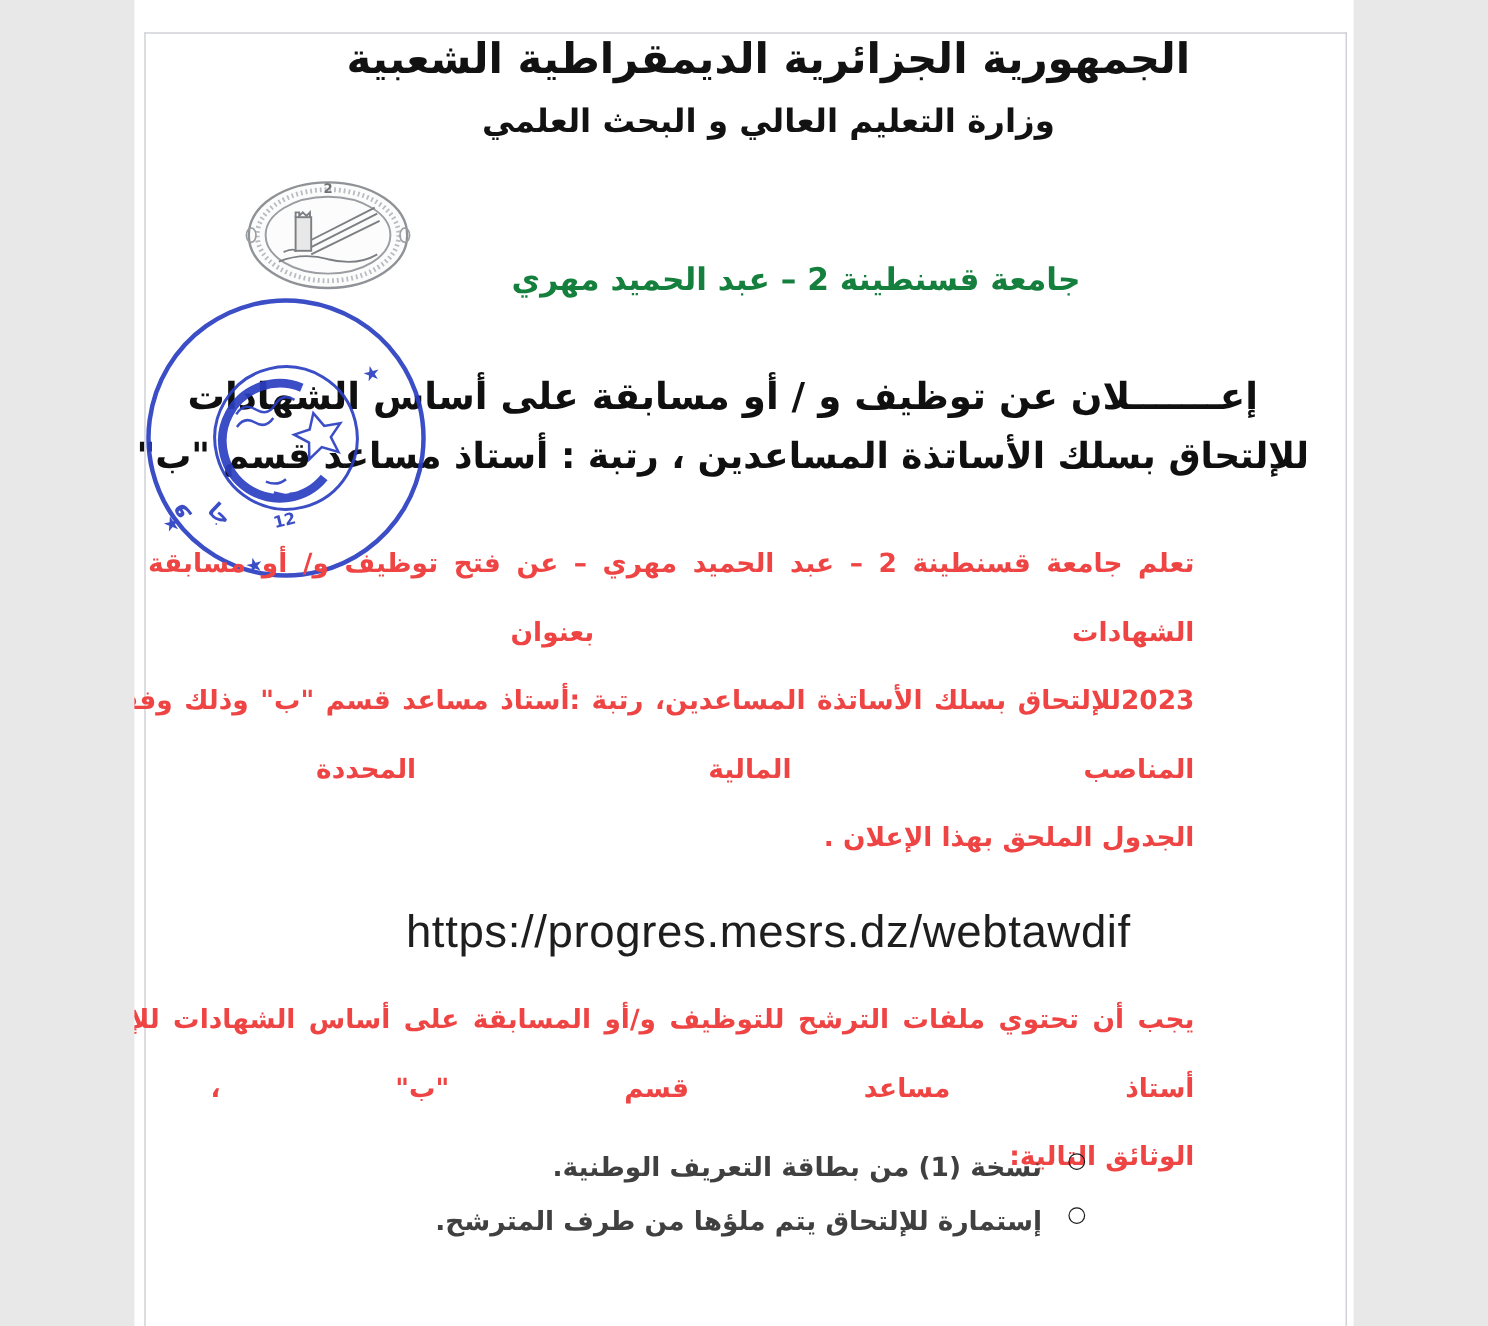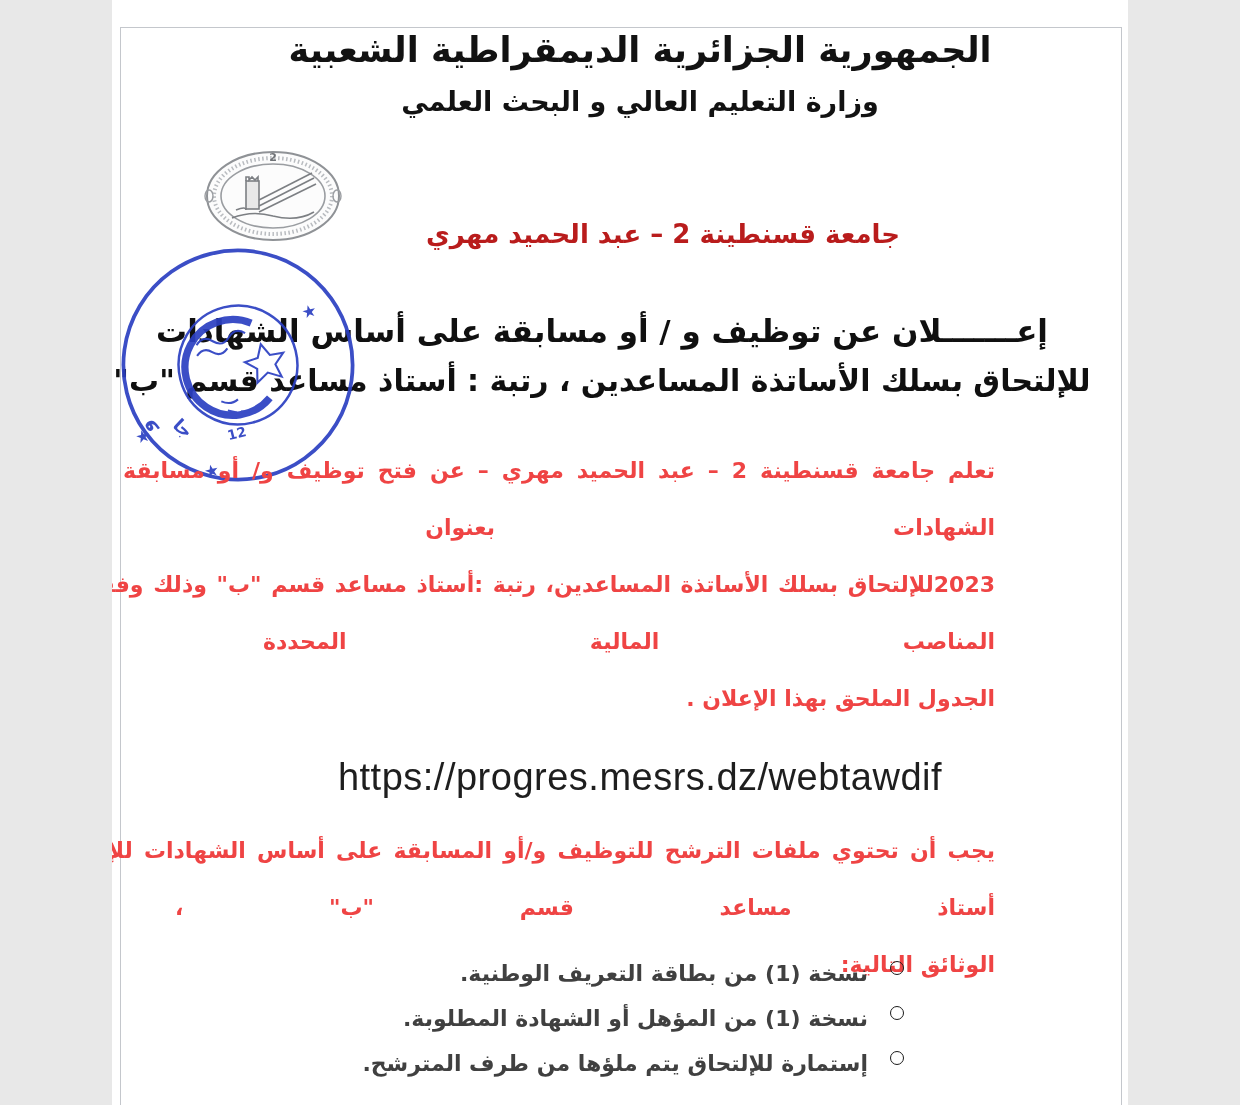--- a/index.html
+++ b/index.html
@@ -25,21 +25,21 @@
   }
   .hdr2{
     position:absolute;top:86px;left:20px;right:-20px;
     text-align:center;font-size:27px;font-weight:bold;color:#121212;
   }
   
   .logo{position:absolute;left:90px;top:148px;width:142px;height:96px;}
   
   .univ{
     position:absolute;top:219px;right:228px;
-    font-size:26px;font-weight:bold;white-space:nowrap;color:#b91c1c;
+    font-size:26px;font-weight:bold;white-space:nowrap;color:#15803d;
   }
   
   .stamp{position:absolute;left:-8px;top:240px;width:268px;height:250px;opacity:.92;}
   
   .title{
     position:absolute;top:306px;left:0;right:0;
     transform:translateX(-18px); 
     text-align:center;font-weight:bold;color:#101010;
   }
   .title .t1{font-size:31px;line-height:50px;}
@@ -154,24 +154,20 @@
     <div class="ln last">الوثائق التالية:</div>
   </div>
 
   <div class="doclist">
     <div class="doc-item">
       <span class="bullet"></span>
       <span>نسخة (1) من بطاقة التعريف الوطنية.</span>
     </div>
     <div class="doc-item">
       <span class="bullet"></span>
-      <span>نسخة (1) من المؤهل أو الشهادة المطلوبة.</span>
-    </div>
-    <div class="doc-item">
-      <span class="bullet"></span>
       <span>إستمارة للإلتحاق يتم ملؤها من طرف المترشح.</span>
     </div>
     <div class="doc-item">
       
       
     </div>
   </div>
 </div>
 
 </body></html>

